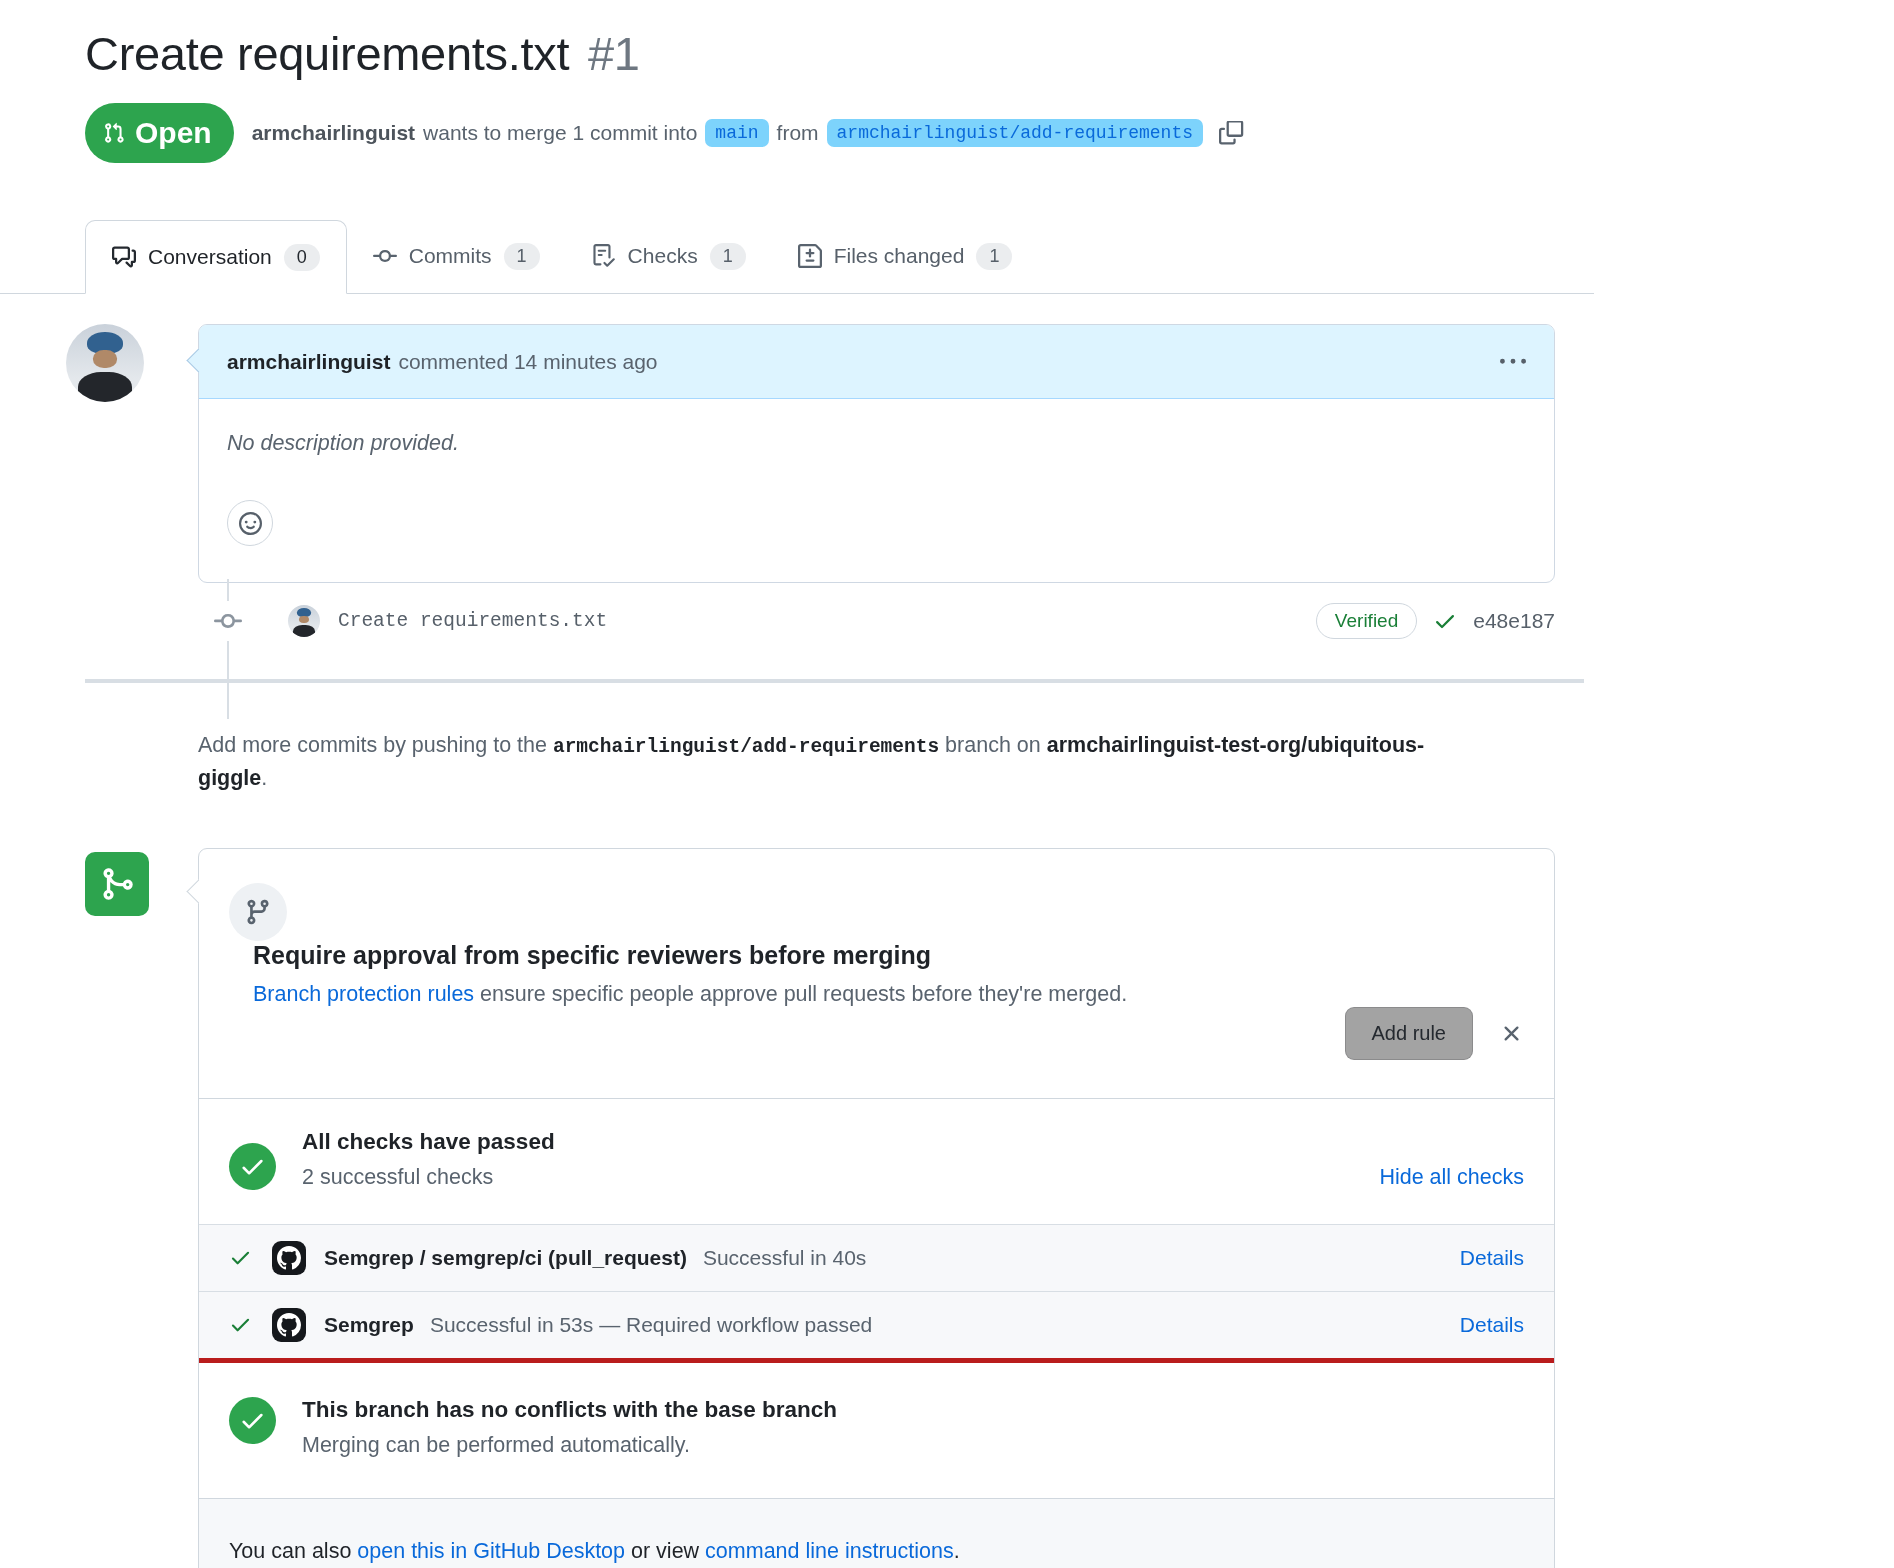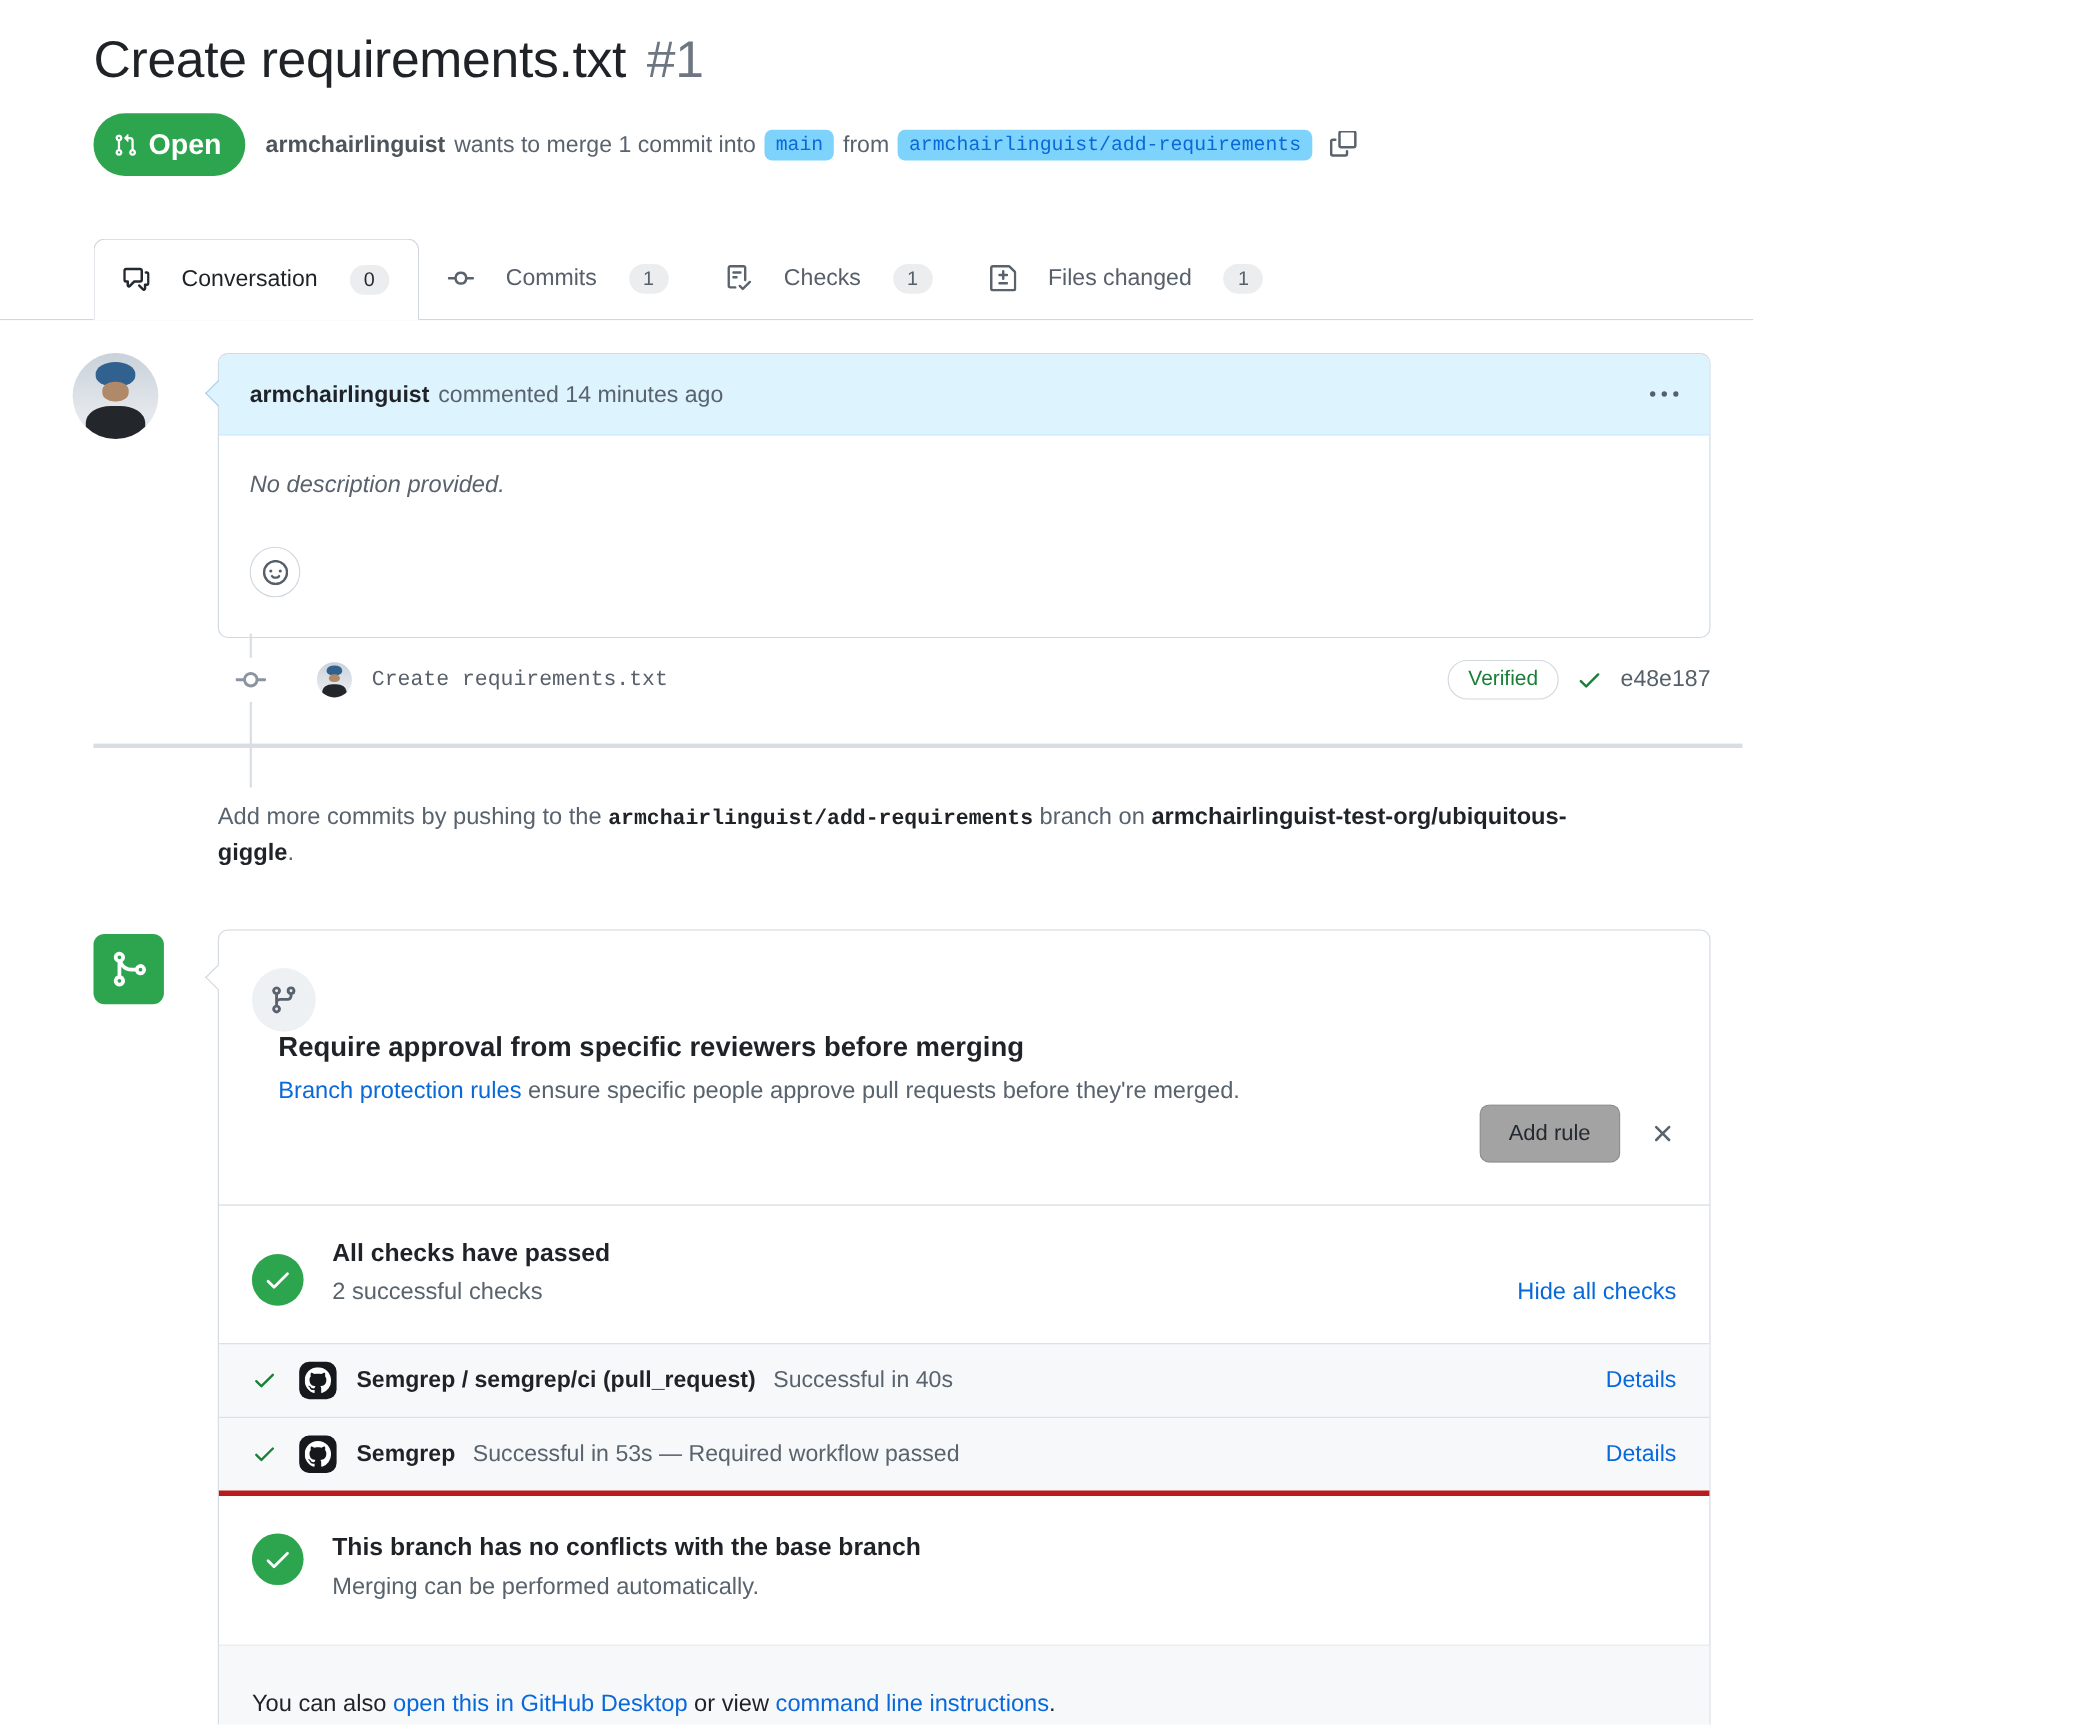--- a/index.html
+++ b/index.html
@@ -6,32 +6,32 @@
   html,body { background:#fff; }
   body { font-family:"Liberation Sans", sans-serif; color:#1f2328; }
   .page { position:relative; width:1594px; height:1568px; overflow:hidden; background:#fff; }
 
   
   .pr-header { padding:26px 39px 0 85px; }
   .pr-title { font-size:47px; font-weight:400; letter-spacing:-0.3px; color:#1f2328; }
   .pr-title .pr-number { color:#6e7781; font-weight:300; margin-left:6px; }
   .pr-meta-row { display:flex; align-items:center; margin-top:22px; gap:18px; }
   .state-pill { display:inline-flex; align-items:center; gap:10px; background:#2da44e; color:#fff;
-    border-radius:999px; padding:13px 22px 13px 18px; font-size:26px; font-weight:700;justify-content:space-between; }
+    border-radius:999px; padding:13px 22px 13px 18px; font-size:30px; font-weight:700;justify-content:space-between; }
   .state-pill svg { width:22px; height:22px; fill:#fff; }
   .meta-text { font-size:21px; color:#59636e; display:flex; align-items:center; gap:8px; flex-wrap:wrap; }
   .meta-text .author { font-weight:700; color:#4d545c; }
   .branch-chip { font-family:"Liberation Mono", monospace; font-size:18px; color:#0969da;
     background:#7dd3fc; border-radius:7px; padding:4px 10px; }
   .copy-btn { margin-left:8px; display:inline-flex; cursor:pointer; }
   .copy-btn svg { width:25px; height:25px; fill:#59636e; }
 
   
   .tab-nav { margin-top:56px; padding-left:85px; border-bottom:1px solid #d0d7de; display:flex; align-items:flex-end; }
-  .tab { display:flex; align-items:center; gap:29px; padding:0 26px; height:74px; font-size:21px;
+  .tab { display:flex; align-items:center; gap:12px; padding:0 26px; height:74px; font-size:21px;
     color:#57606a; cursor:pointer; position:relative; }
   .tab svg { width:24px; height:24px; fill:#59636e; }
   .tab .count { background:rgba(175,184,193,0.25); border-radius:999px; padding:3px 13px; font-size:18px; color:#57606a; }
   .tab.active { background:#fff; border:1px solid #d0d7de; border-bottom:1px solid #fff; margin-bottom:-1px;
     border-radius:10px 10px 0 0; color:#1f2328; font-weight:400; }
   .tab.active svg { fill:#24292f; }
   .tab.active .count { color:#24292f; }
 
   
   .avatar { border-radius:50%; background:linear-gradient(180deg,#c9d1da 0%,#e4e8ec 70%); position:relative; overflow:hidden; flex:none; }

